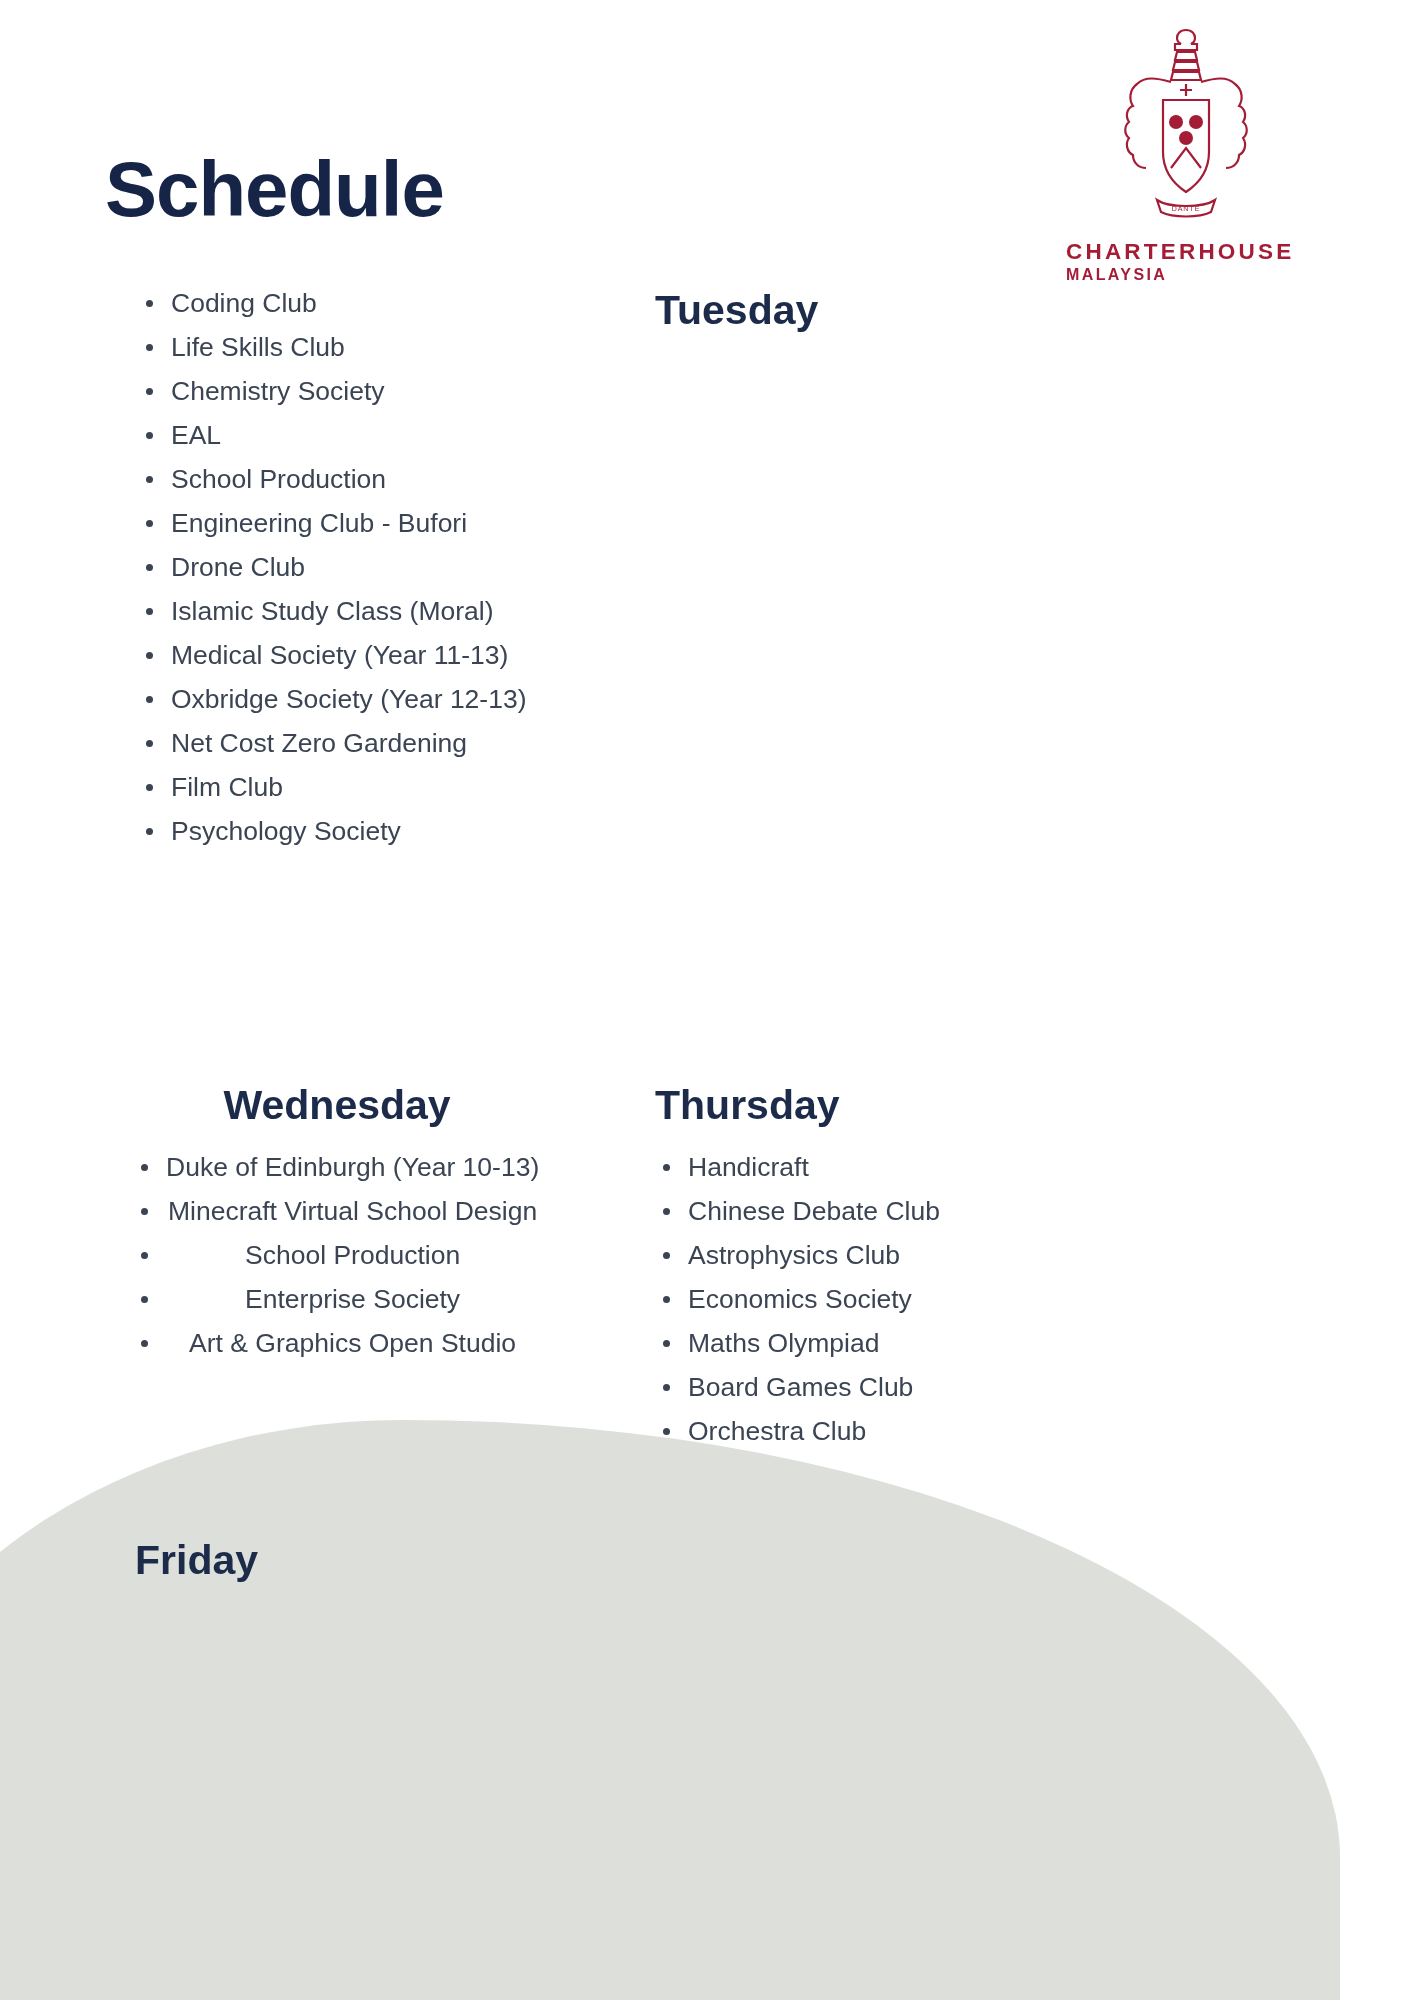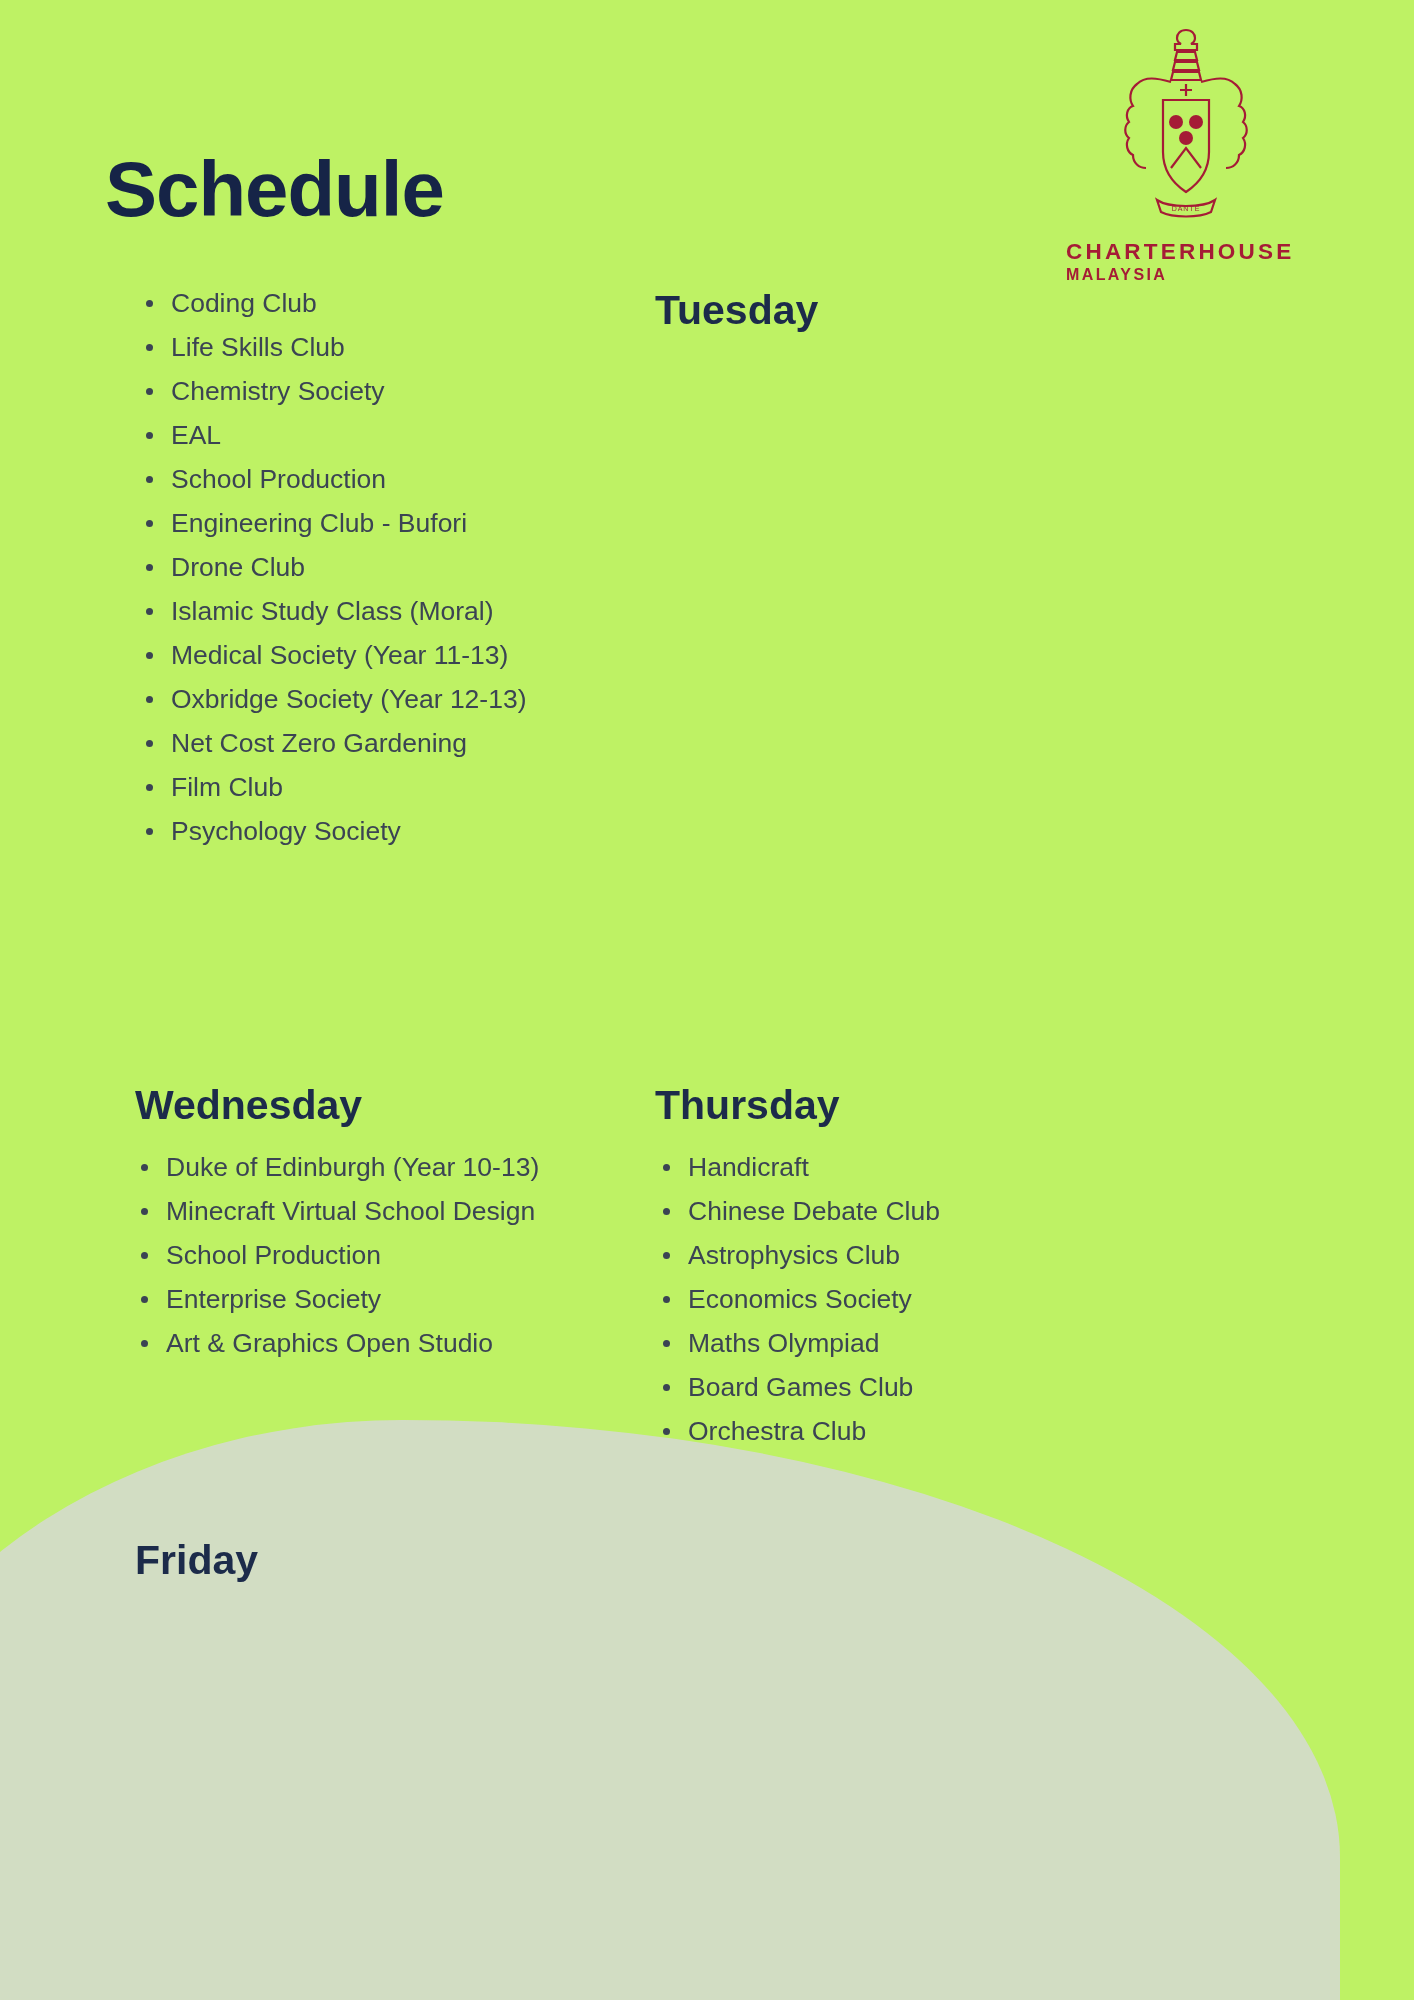--- a/index.html
+++ b/index.html
@@ -11,21 +11,21 @@
     height: 2000px;
     background: #e0e0e0;
     font-family: "Liberation Sans", sans-serif;
     overflow: hidden;
     position: relative;
   }
   .page {
     position: relative;
     width: 1414px;
     height: 2000px;
-    background: #bef264;
+    background: #ffffff;
     overflow: hidden;
   }
   
   .decor-shape {
     position: absolute;
     left: -160px;
     bottom: -120px;
     width: 1500px;
     height: 700px;
     background: #d6d9d4;
@@ -107,21 +107,21 @@
     left: 8px;
     top: 10px;
     width: 7px;
     height: 7px;
     border-radius: 50%;
     background: #3b4453;
   }
   
   #block-monday   { left: 138px; top: 290px; }
   #block-tuesday  { left: 655px; top: 290px; }
-  #block-wednesday{ left: 133px; top: 1085px; }
+  #block-wednesday{ left: 133px; top: 1085px; text-align: center; }
   #block-thursday { left: 655px; top: 1085px; }
   #block-friday   { left: 133px; top: 1540px; }
 
   #block-monday .day-heading   { margin-left: 7px; }
   #block-wednesday .day-heading{ margin-left: 2px; }
   #block-friday .day-heading   { margin-left: 2px; }
 </style>
 </head>
 <body>
 

